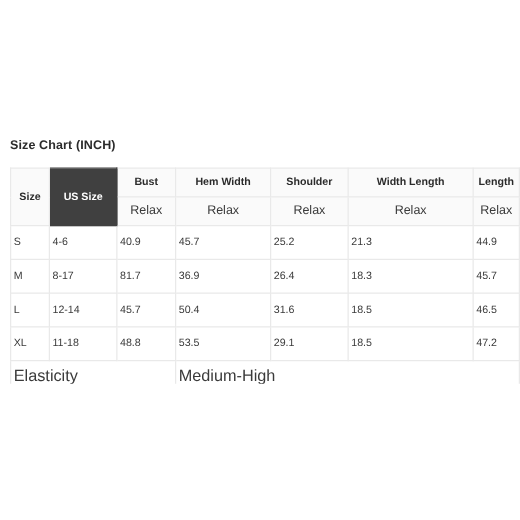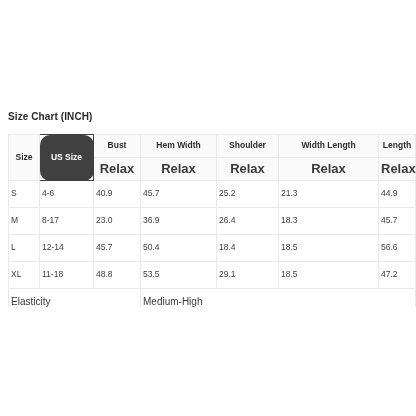--- a/index.html
+++ b/index.html
@@ -65,58 +65,57 @@
   tr.hdr-row-1 th,
   tr.hdr-row-2 th {
     background: #fafafa;
     font-weight: bold;
     font-size: 8.5px;
     color: #2b2b2b;
     height: 22px;
   }
 
   tr.hdr-row-2 th.subhead {
-    font-weight: bold;
-    font-size: 13px;
+    font-weight: normal;
+    font-size: 10px;
     color: #3a3a3a;
   }
 
   th.col-size {
     background: #fafafa !important;
     font-weight: bold;
     font-size: 8px;
     color: #2b2b2b;
   }
 
   th.col-ussize {
     background: #404040 !important;
     color: #ffffff !important;
     font-weight: bold;
     font-size: 8.5px;
     border-color: #404040 !important;
-    border-radius: 10px;
   }
 
   
   tr.data-row td {
     height: 26px;
     background: #ffffff;
     font-size: 8.5px;
     color: #3a3a3a;
   }
 
   tr.data-row td.size-cell {
     color: #3a3a3a;
   }
 
   
   tr.footer-row td {
     height: 25px;
     background: #ffffff;
-    font-size: 10px;
+    font-size: 13px;
     color: #3a3a3a;
   }
 
   
   col.c-size     { width: 31px; }
   col.c-ussize   { width: 54px; }
   col.c-bust     { width: 47px; }
   col.c-hem      { width: 76px; }
   col.c-shoulder { width: 62px; }
   col.c-sleeve   { width: 100px; }
@@ -164,34 +163,34 @@
           <td>4-6</td>
           <td>40.9</td>
           <td>45.7</td>
           <td>25.2</td>
           <td>21.3</td>
           <td>44.9</td>
         </tr>
         <tr class="data-row">
           <td class="size-cell">M</td>
           <td>8-17</td>
-          <td>23.0</td>
+          <td>81.7</td>
           <td>36.9</td>
           <td>26.4</td>
           <td>18.3</td>
           <td>45.7</td>
         </tr>
         <tr class="data-row">
           <td class="size-cell">L</td>
           <td>12-14</td>
           <td>45.7</td>
           <td>50.4</td>
-          <td>18.4</td>
+          <td>31.6</td>
           <td>18.5</td>
-          <td>56.6</td>
+          <td>46.5</td>
         </tr>
         <tr class="data-row">
           <td class="size-cell">XL</td>
           <td>11-18</td>
           <td>48.8</td>
           <td>53.5</td>
           <td>29.1</td>
           <td>18.5</td>
           <td>47.2</td>
         </tr>

